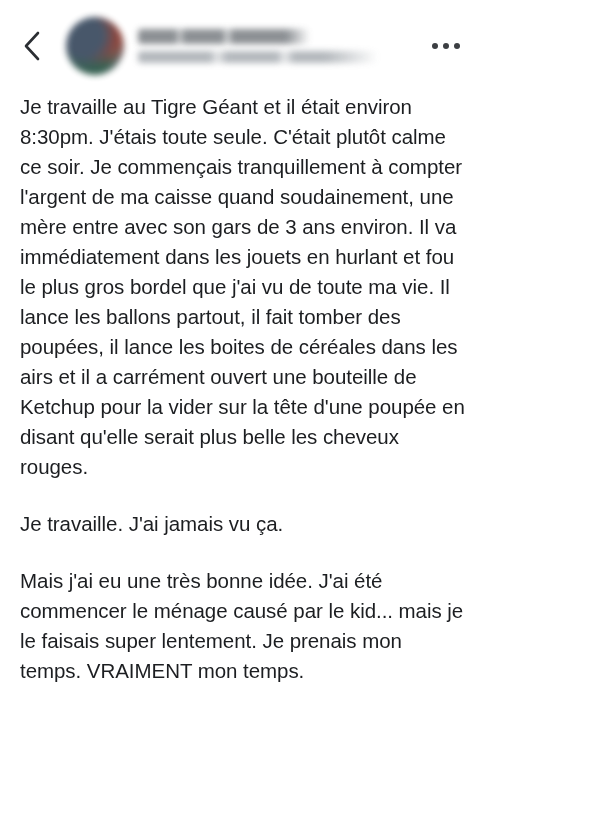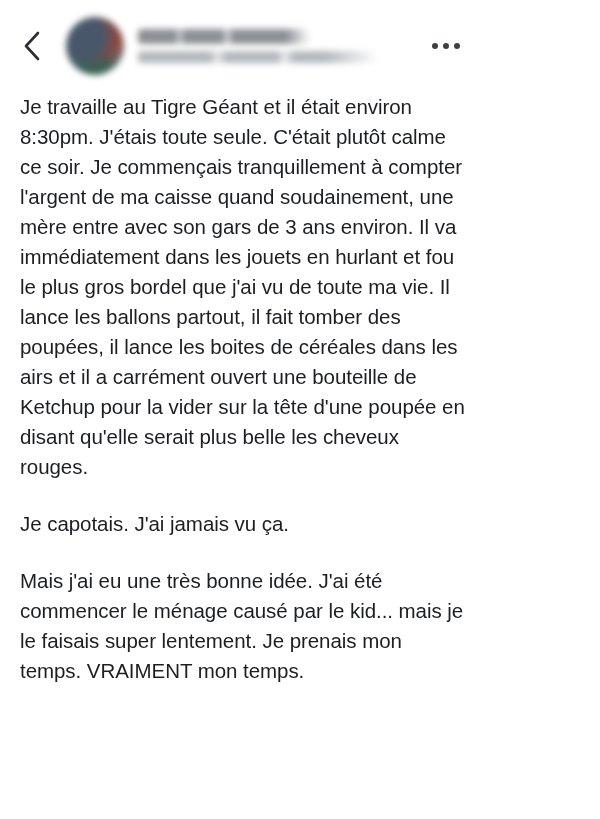--- a/index.html
+++ b/index.html
@@ -162,17 +162,17 @@
 
     <div class="menu-button">
       <span class="dot"></span>
       <span class="dot"></span>
       <span class="dot"></span>
     </div>
   </div>
 
   <div class="post-body">
     <p>Je travaille au Tigre Géant et il était environ 8:30pm. J'étais toute seule. C'était plutôt calme ce soir. Je commençais tranquillement à compter l'argent de ma caisse quand soudainement, une mère entre avec son gars de 3 ans environ. Il va immédiatement dans les jouets en hurlant et fou le plus gros bordel que j'ai vu de toute ma vie. Il lance les ballons partout, il fait tomber des poupées, il lance les boites de céréales dans les airs et il a carrément ouvert une bouteille de Ketchup pour la vider sur la tête d'une poupée en disant qu'elle serait plus belle les cheveux rouges.</p>
-    <p>Je capotais. J'ai jamais vu ça.</p>
+    <p>Je travaille. J'ai jamais vu ça.</p>
     <p>Mais j'ai eu une très bonne idée. J'ai été commencer le ménage causé par le kid... mais je le faisais super lentement. Je prenais mon temps. VRAIMENT mon temps.</p>
   </div>
 
 </div>
 
 </body></html>

